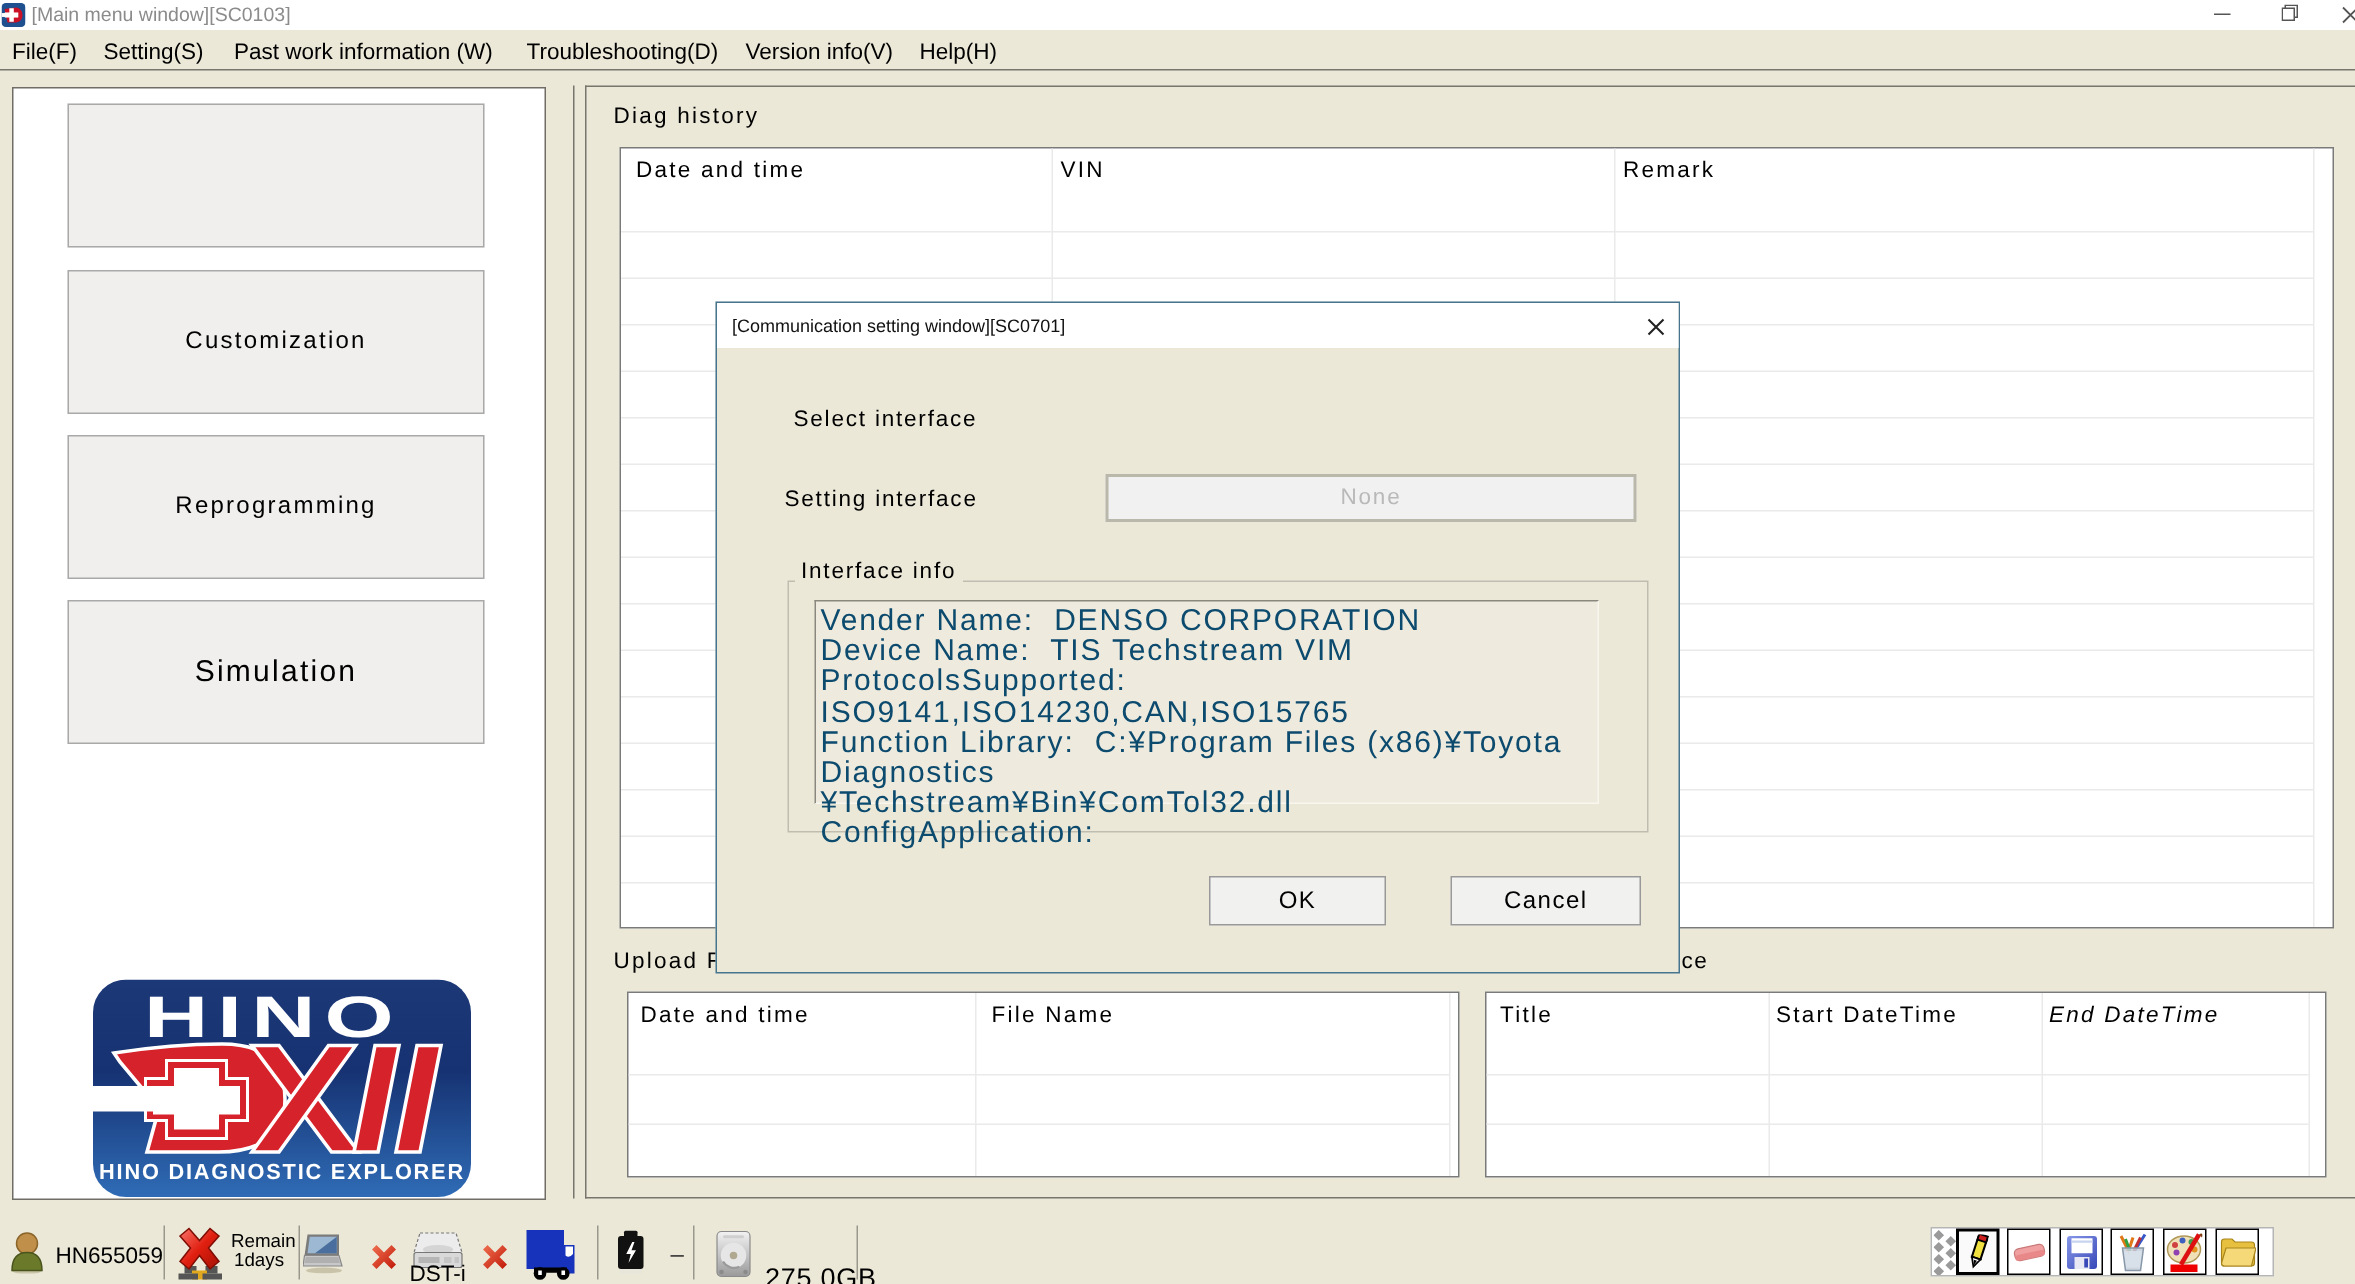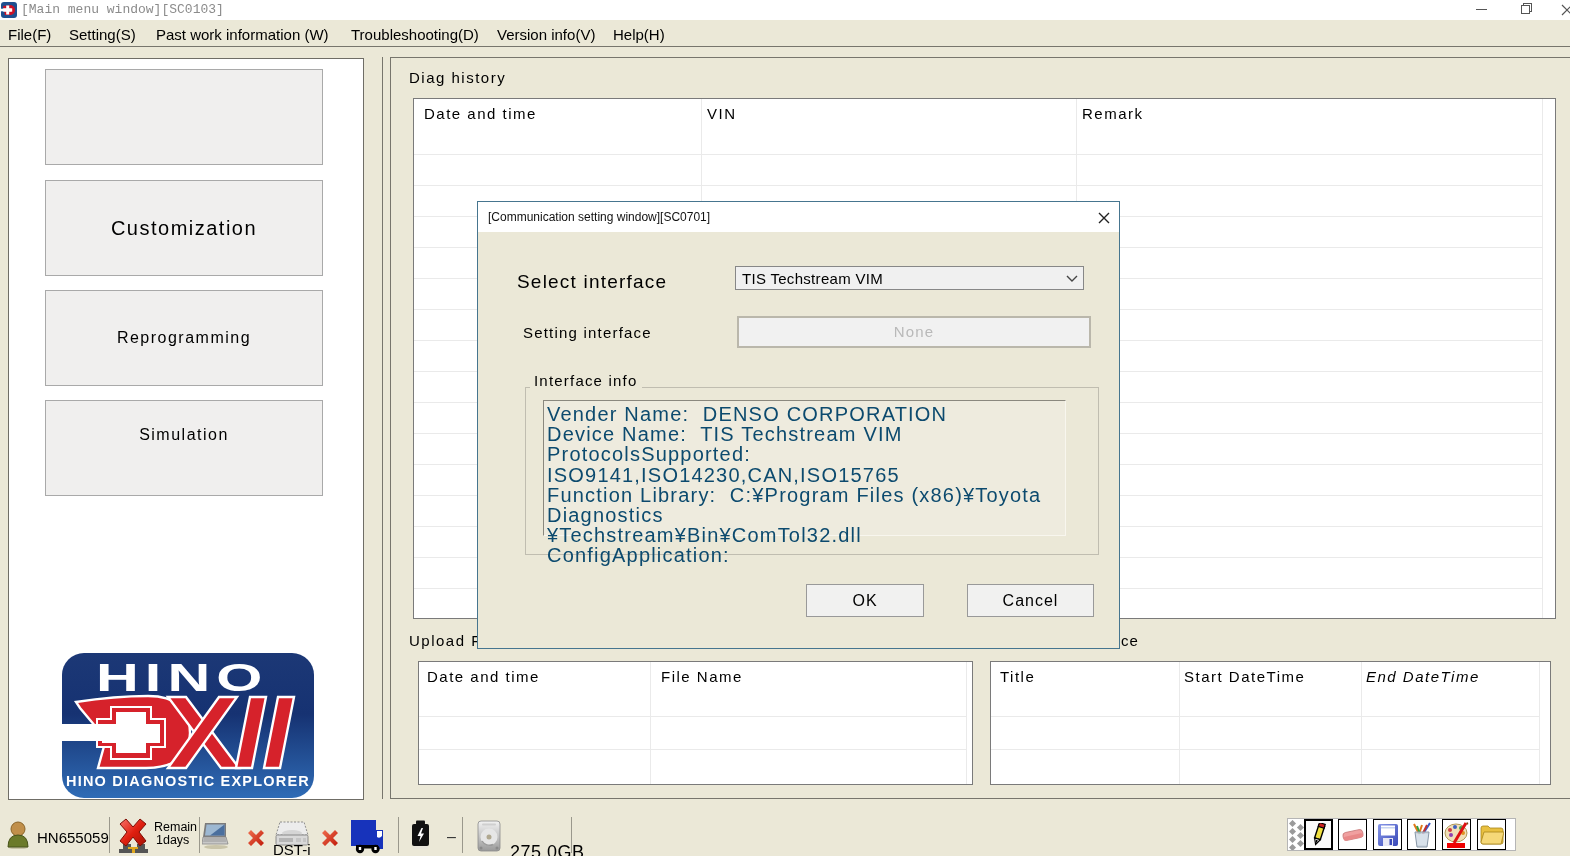--- a/index.html
+++ b/index.html
@@ -7,21 +7,21 @@
 body { font-family:"Liberation Sans", sans-serif; background:#ebe8d7; position:relative; -webkit-font-smoothing:antialiased; }
 .abs { position:absolute; }
 .lbl { position:absolute; color:#000; font-size:15px; letter-spacing:1.5px; white-space:nowrap; }
 .hline { position:absolute; height:1px; background:#77756c; }
 .vline { position:absolute; width:1px; background:#77756c; }
 .glite { background:#eaeaea; }
 </style>
 </head>
 <body>
 
-<div class="abs" style="left:0;top:0;width:1570px;height:20px;background:#ffffff;overflow:hidden;font-family:Liberation Mono, monospace;">
+<div class="abs" style="left:0;top:0;width:1570px;height:20px;background:#ffffff;overflow:hidden;">
   <svg class="abs" style="left:1px;top:2px;" width="16" height="16" viewBox="0 0 16 16">
     <rect x="0" y="0" width="16" height="16" rx="3" fill="#1e4f8f"></rect>
     <path d="M2 4 L10 3 Q14 4 14 8 Q14 12 10 13 L4 13 Z" fill="#cc1126"></path>
     <rect x="0" y="6.7" width="10" height="2.6" fill="#fff"></rect>
     <rect x="5.2" y="3.5" width="3" height="9" fill="#fff"></rect>
     <rect x="2.2" y="6.3" width="9" height="3.4" fill="#fff"></rect>
   </svg>
   <div class="abs" style="left:21px;top:2px;font-size:13px;color:#8b8b8b;">[Main menu window][SC0103]</div>
   <div class="abs" style="left:1476px;top:9px;width:11px;height:1px;background:#555;"></div>
   <svg class="abs" style="left:1521px;top:3px;" width="12" height="12" viewBox="0 0 12 12">
@@ -38,25 +38,25 @@
 <div class="abs" style="top:26px;left:8px;font-size:15px;">File(F)</div>
 <div class="abs" style="top:26px;left:69px;font-size:15px;">Setting(S)</div>
 <div class="abs" style="top:26px;left:156px;font-size:15px;">Past work information (W)</div>
 <div class="abs" style="top:26px;left:351px;font-size:15px;">Troubleshooting(D)</div>
 <div class="abs" style="top:26px;left:497px;font-size:15px;">Version info(V)</div>
 <div class="abs" style="top:26px;left:613px;font-size:15px;">Help(H)</div>
 
 <div class="abs" style="left:8px;top:58px;width:356px;height:742px;background:#fff;border:1px solid #6f6d66;">
   <div class="abs" style="left:36px;top:10px;width:278px;height:96px;background:#f0efee;border:1px solid #a9a9a9;"></div>
   <div class="abs" style="left:36px;top:121px;width:278px;height:96px;background:#f0efee;border:1px solid #a9a9a9;"></div>
-  <div class="abs" style="left:36px;top:121px;width:278px;height:96px;text-align:center;line-height:96px;font-size:20px;letter-spacing:1.5px;">Customization</div>
+  <div class="abs" style="left:36px;top:121px;width:278px;height:96px;text-align:center;line-height:96px;font-size:16px;letter-spacing:1.5px;">Customization</div>
   <div class="abs" style="left:36px;top:231px;width:278px;height:96px;background:#f0efee;border:1px solid #a9a9a9;"></div>
   <div class="abs" style="left:36px;top:231px;width:278px;height:96px;text-align:center;line-height:96px;font-size:16px;letter-spacing:1.5px;">Reprogramming</div>
   <div class="abs" style="left:36px;top:341px;width:278px;height:96px;background:#f0efee;border:1px solid #a9a9a9;"></div>
-  <div class="abs" style="left:36px;top:328px;width:278px;height:96px;text-align:center;line-height:96px;font-size:16px;letter-spacing:1.5px;">Simulation</div>
+  <div class="abs" style="left:36px;top:341px;width:278px;height:96px;text-align:center;line-height:96px;font-size:20px;letter-spacing:1.5px;">Simulation</div>
 
   <svg class="abs" style="left:53px;top:594px;" width="252" height="145" viewBox="0 0 252 145">
     <defs>
       <linearGradient id="lg" x1="0" y1="0" x2="0" y2="1">
         <stop offset="0" stop-color="#1c3876"></stop>
         <stop offset="0.42" stop-color="#163272"></stop>
         <stop offset="1" stop-color="#2f6cb6"></stop>
       </linearGradient>
     </defs>
     <rect x="0" y="0" width="252" height="145" rx="22" fill="url(#lg)"></rect>
@@ -296,27 +296,21 @@
     <path d="M1 18 L4 8 L24 8 L21 20 L3 20 Q1 20 1 18 Z" fill="#f5d878" stroke="#a8851a" stroke-width="0.8"></path>
   </svg>
 </div>
 
 <div class="abs" style="left:477px;top:201px;width:643px;height:448px;background:#ebe8d7;border:1px solid #46758f;">
   <div class="abs" style="left:0;top:0;width:641px;height:30px;background:#fff;"></div>
   <div class="abs" style="left:10px;top:8px;font-size:12px;color:#111;">[Communication setting window][SC0701]</div>
   <svg class="abs" style="left:620px;top:10px;" width="12" height="12" viewBox="0 0 12 12">
     <path d="M1 1 L11 11 M11 1 L1 11" stroke="#222" stroke-width="1.4"></path>
   </svg>
-  <div class="abs" style="left:39px;top:69px;font-size:19px;letter-spacing:1.2px;text-align:center;">Select interface</div>
-  <div class="abs" style="left:257px;top:64px;width:349px;height:24px;background:#f0f0f0;border:1px solid #878787;">
-    <div class="abs" style="left:6px;top:3px;font-size:15px;letter-spacing:0.3px;">TIS Techstream VIM</div>
-    <svg class="abs" style="left:330px;top:8px;" width="12" height="8" viewBox="0 0 12 8">
-      <path d="M1 1 L6 6 L11 1" fill="none" stroke="#444" stroke-width="1.4"></path>
-    </svg>
-  </div>
+  <div class="abs" style="left:51px;top:69px;font-size:15px;letter-spacing:1.2px;text-align:center;">Select interface</div>
   <div class="abs" style="left:45px;top:122px;font-size:15px;letter-spacing:1.2px;">Setting interface</div>
   <div class="abs" style="left:259px;top:114px;width:354px;height:32px;background:#f1f1f1;border:2px solid #bab7ab;text-align:center;line-height:28px;font-size:15px;letter-spacing:1.2px;color:#b9b9b9;">None</div>
 
   <div class="abs" style="left:47px;top:185px;width:574px;height:168px;border:1px solid #c0bdb0;"></div>
   <div class="abs" style="left:52px;top:170px;font-size:15px;letter-spacing:1.2px;background:#ebe8d7;padding:0 4px;">Interface info</div>
   <div class="abs" style="left:65px;top:198px;width:523px;height:136px;background:#eeebde;border-top:1px solid #8a887e;border-left:1px solid #8a887e;border-bottom:1px solid #f8f6ee;border-right:1px solid #f8f6ee;"></div>
   <div class="abs" style="left:69px;top:202px;width:516px;font-size:20px;letter-spacing:1.2px;line-height:20.2px;color:#0c4a6e;">Vender Name:&nbsp; DENSO CORPORATION<br>Device Name:&nbsp; TIS Techstream VIM<br>ProtocolsSupported: ISO9141,ISO14230,CAN,ISO15765<br>Function Library:&nbsp; C:¥Program Files (x86)¥Toyota Diagnostics<br>¥Techstream¥Bin¥ComTol32.dll<br>ConfigApplication:</div>
   <div class="abs" style="left:328px;top:382px;width:118px;height:33px;background:#f1f1f0;border:1px solid #999;text-align:center;line-height:31px;font-size:16px;letter-spacing:1px;">OK</div>
   <div class="abs" style="left:489px;top:382px;width:127px;height:33px;background:#f1f1f0;border:1px solid #999;text-align:center;line-height:31px;font-size:16px;letter-spacing:1px;">Cancel</div>
 </div>

